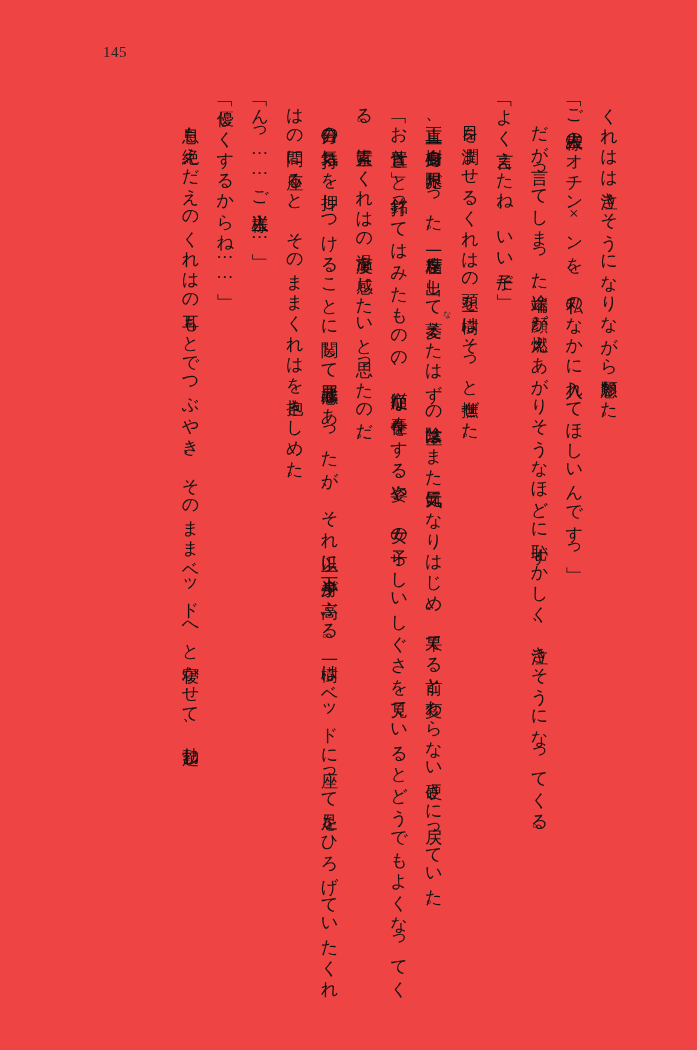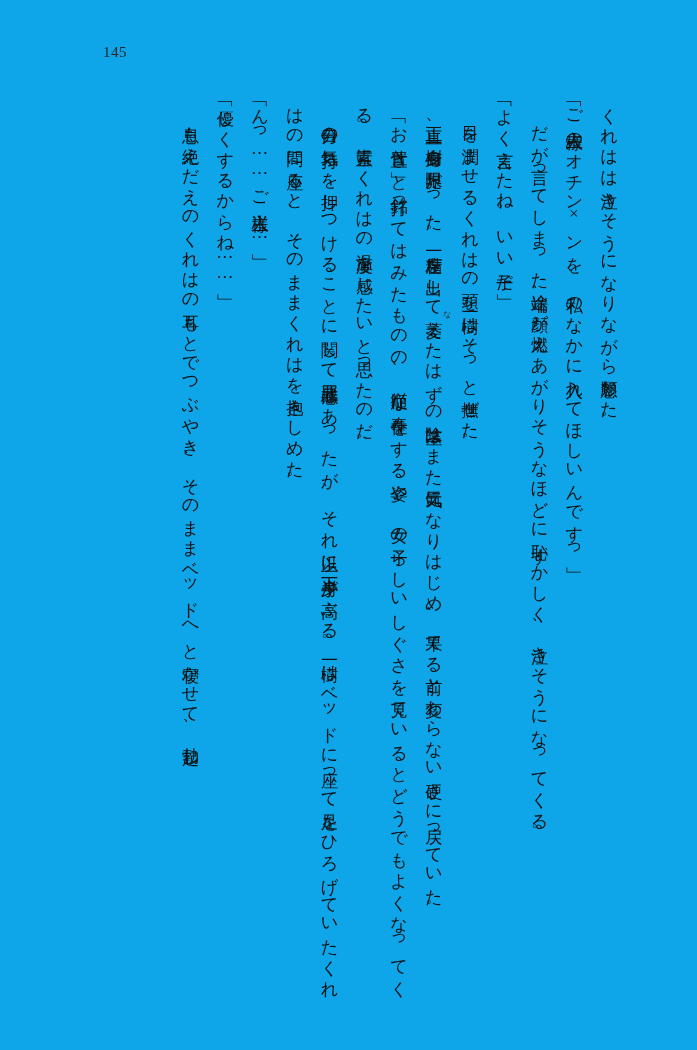--- a/index.html
+++ b/index.html
@@ -11,21 +11,21 @@
     width: 697px;
     height: 1050px;
     position: relative;
     font-family: "Liberation Serif", "DejaVu Serif", serif;
     color: #1a1a1a;
     overflow: hidden;
   }
   .page {
     position: absolute;
     inset: 0;
-    background: #0ea5e9;
+    background: #ef4444;
   }
   .page-number {
     position: absolute;
     top: 44px;
     left: 103px;
     font-size: 15px;
     letter-spacing: 0.5px;
     color: #232323;
     font-family: "Liberation Serif", "DejaVu Serif", serif;
   }

